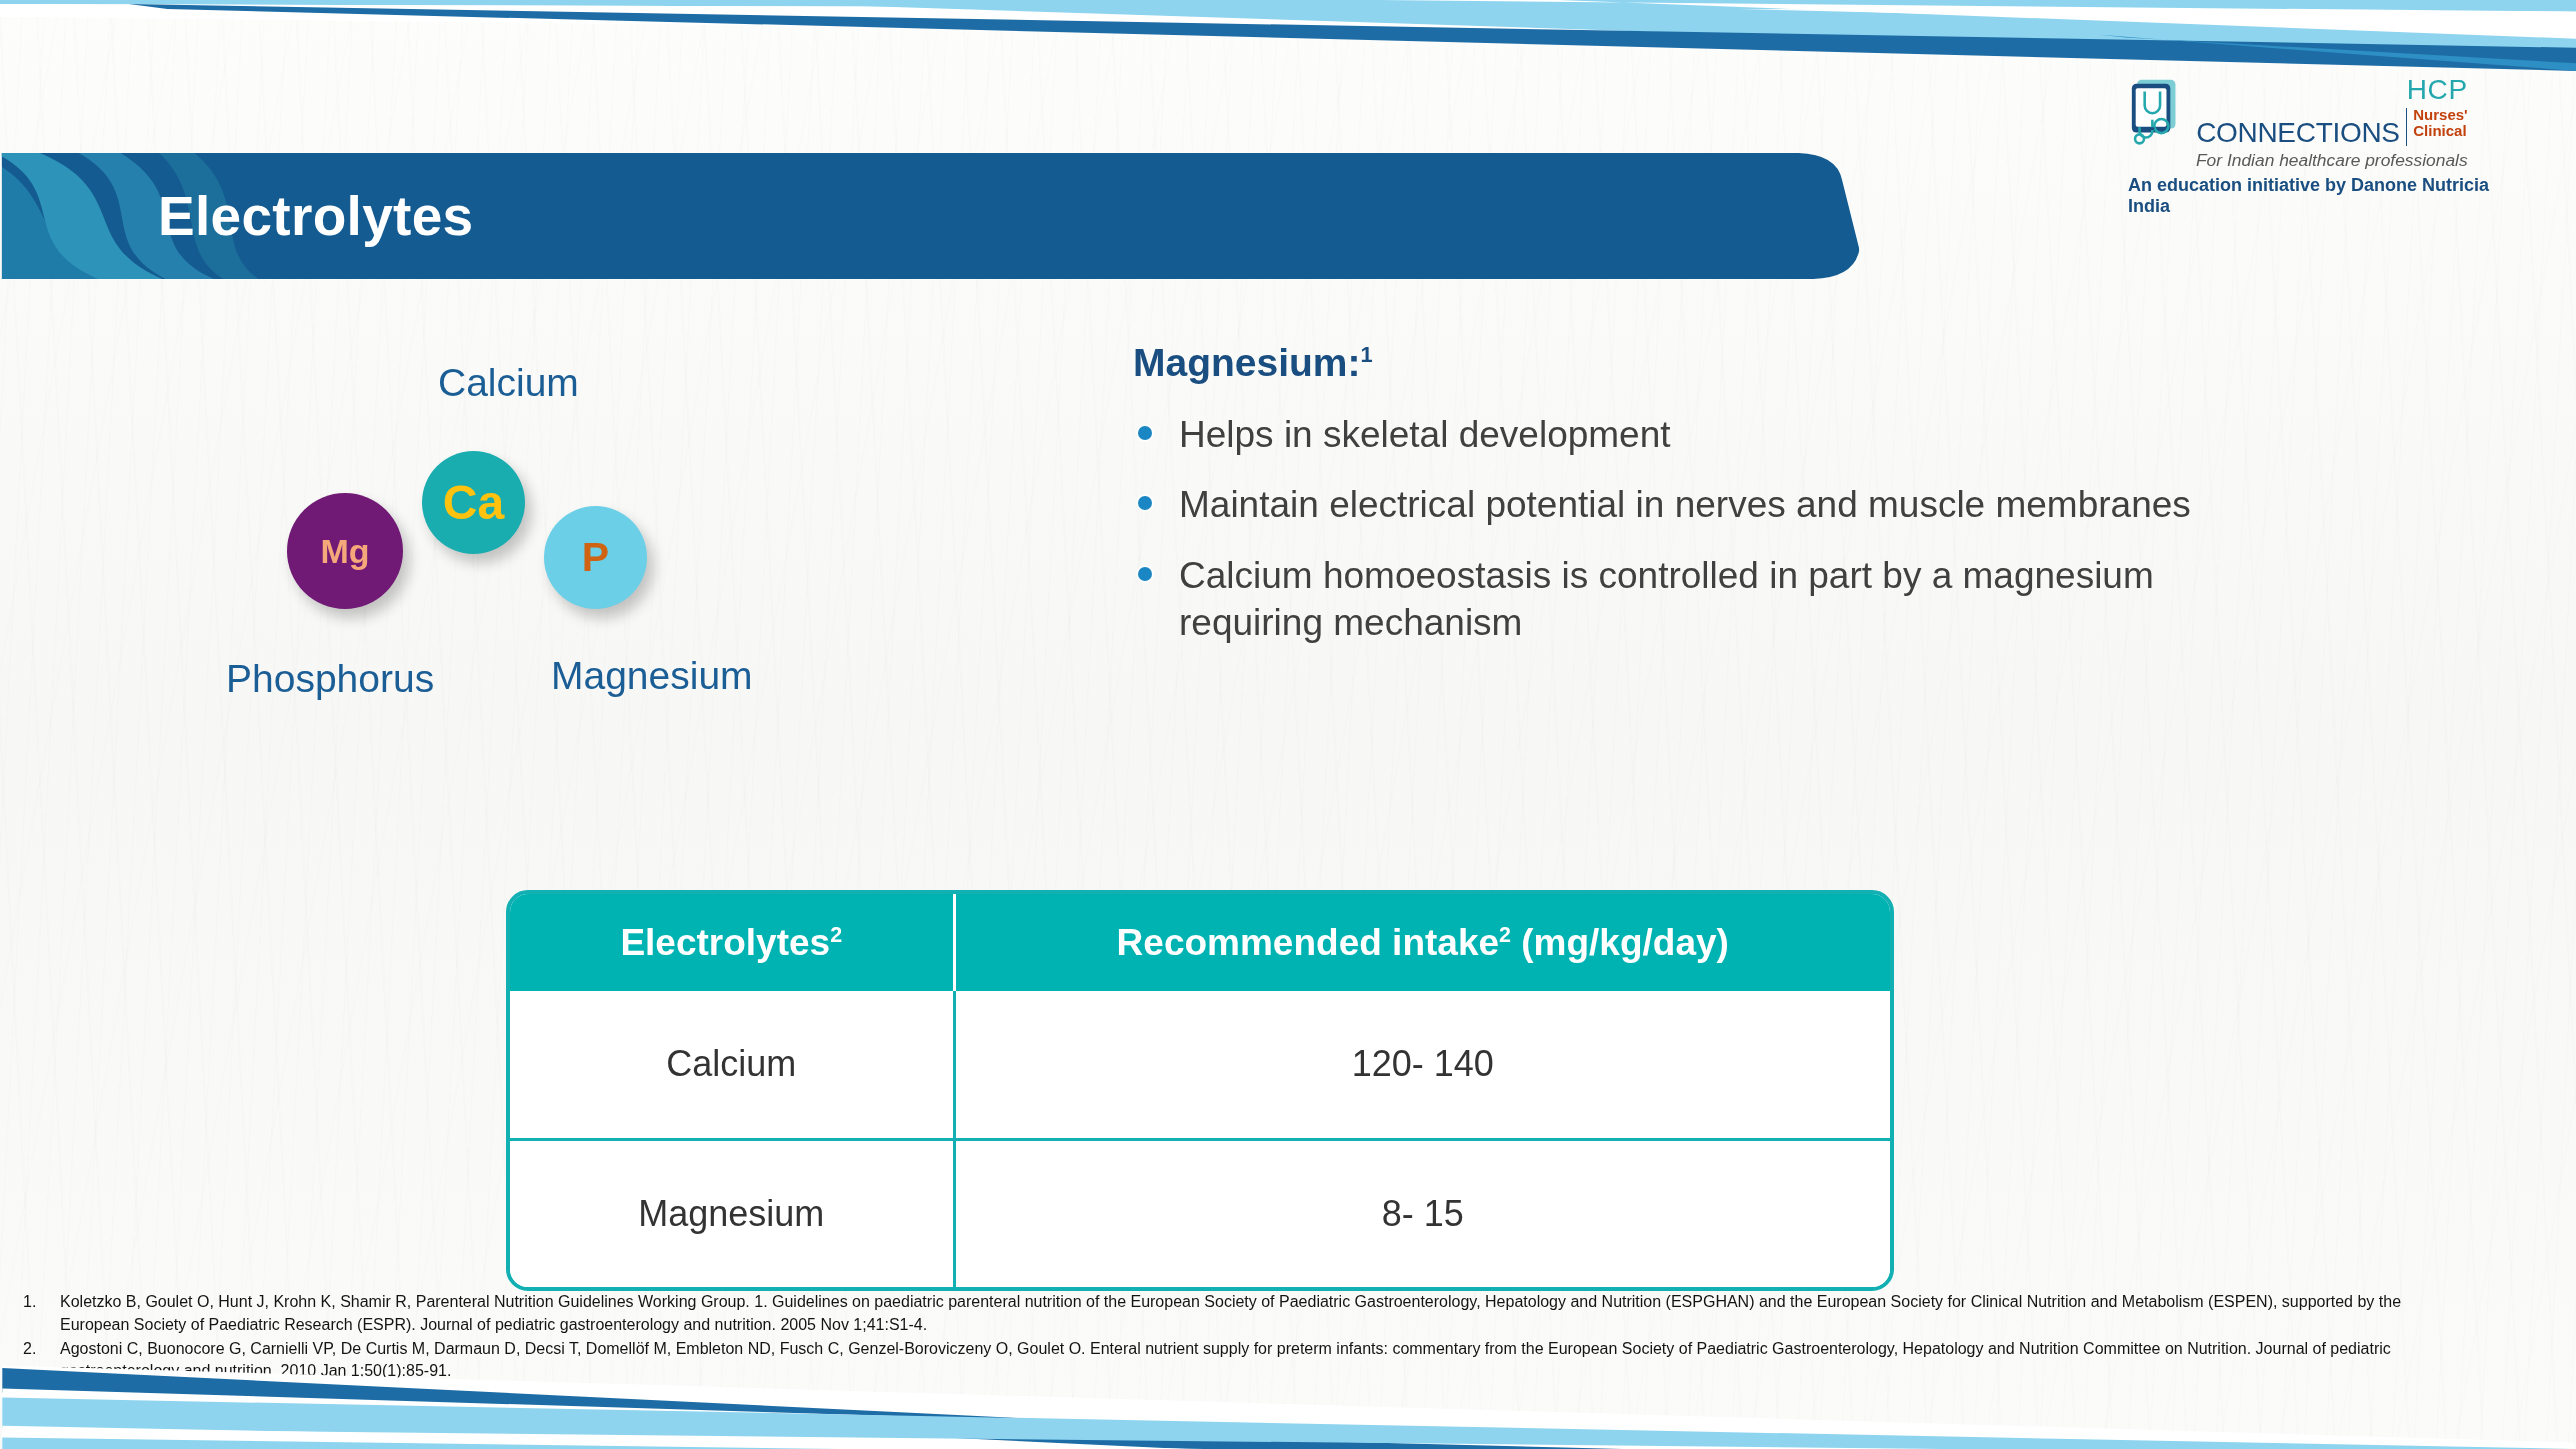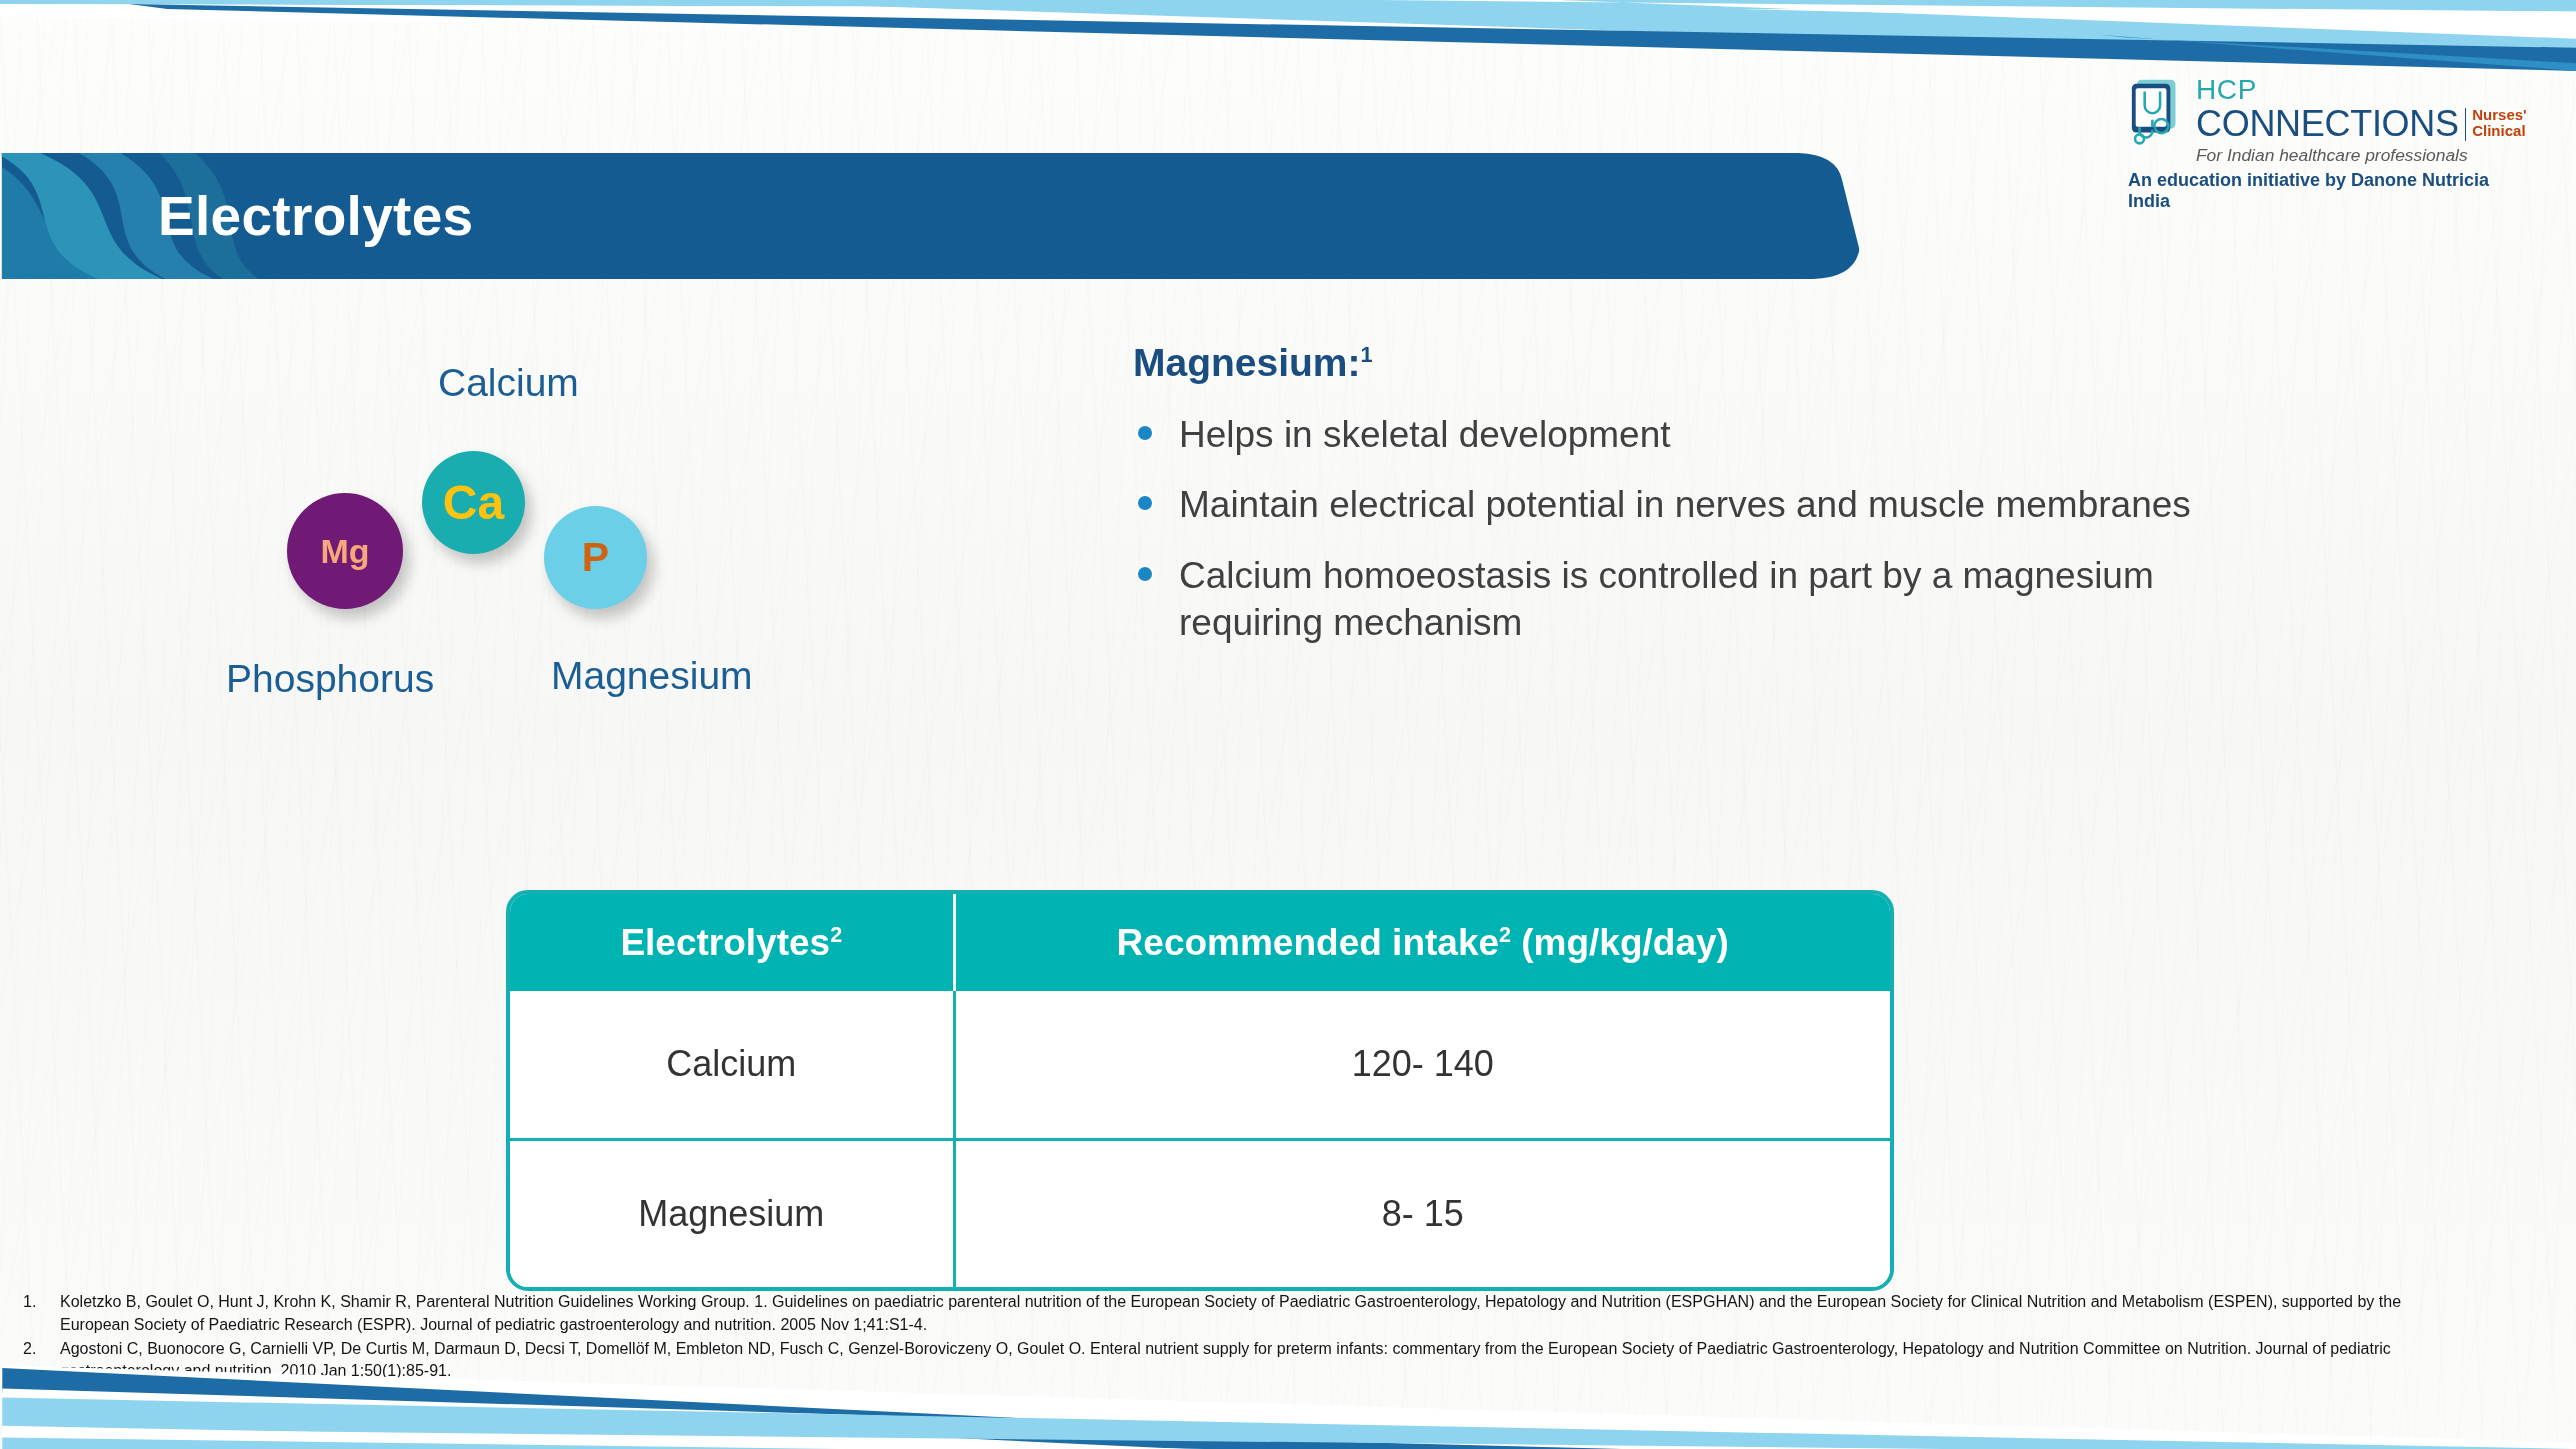--- a/index.html
+++ b/index.html
@@ -63,33 +63,33 @@
   
   .logo {
     position: absolute;
     left: 2128px;
     top: 76px;
     width: 380px;
     height: 122px;
   }
   .logo-row { display: flex; align-items: flex-start; }
   .logo-mark { width: 59px; height: 77px; flex: none; margin-right: 9px; }
-  .logo-words { display: flex; flex-direction: column; line-height: 1; }
+  .logo-words { display: flex; flex-direction: column; line-height: 1; align-items: flex-end; }
   .logo-hcp {
     color: #24a8ae;
     font-size: 28px;
     font-weight: normal;
     letter-spacing: 0.6px;
   }
   .logo-conn-row { display: flex; align-items: flex-start; }
   .logo-conn {
     color: #1a4e80;
-    font-size: 36px;
+    font-size: 28px;
     letter-spacing: -0.3px;
-    margin-top: 2px;
+    margin-top: 15px;
   }
   .logo-divider {
     width: 1.9px;
     background: #1a4e80;
     margin: 3.9px 5.8px 1.3px 5.8px;
     align-self: stretch;
   }
   .logo-nurses {
     color: #c2410c;
     font-size: 15px;

